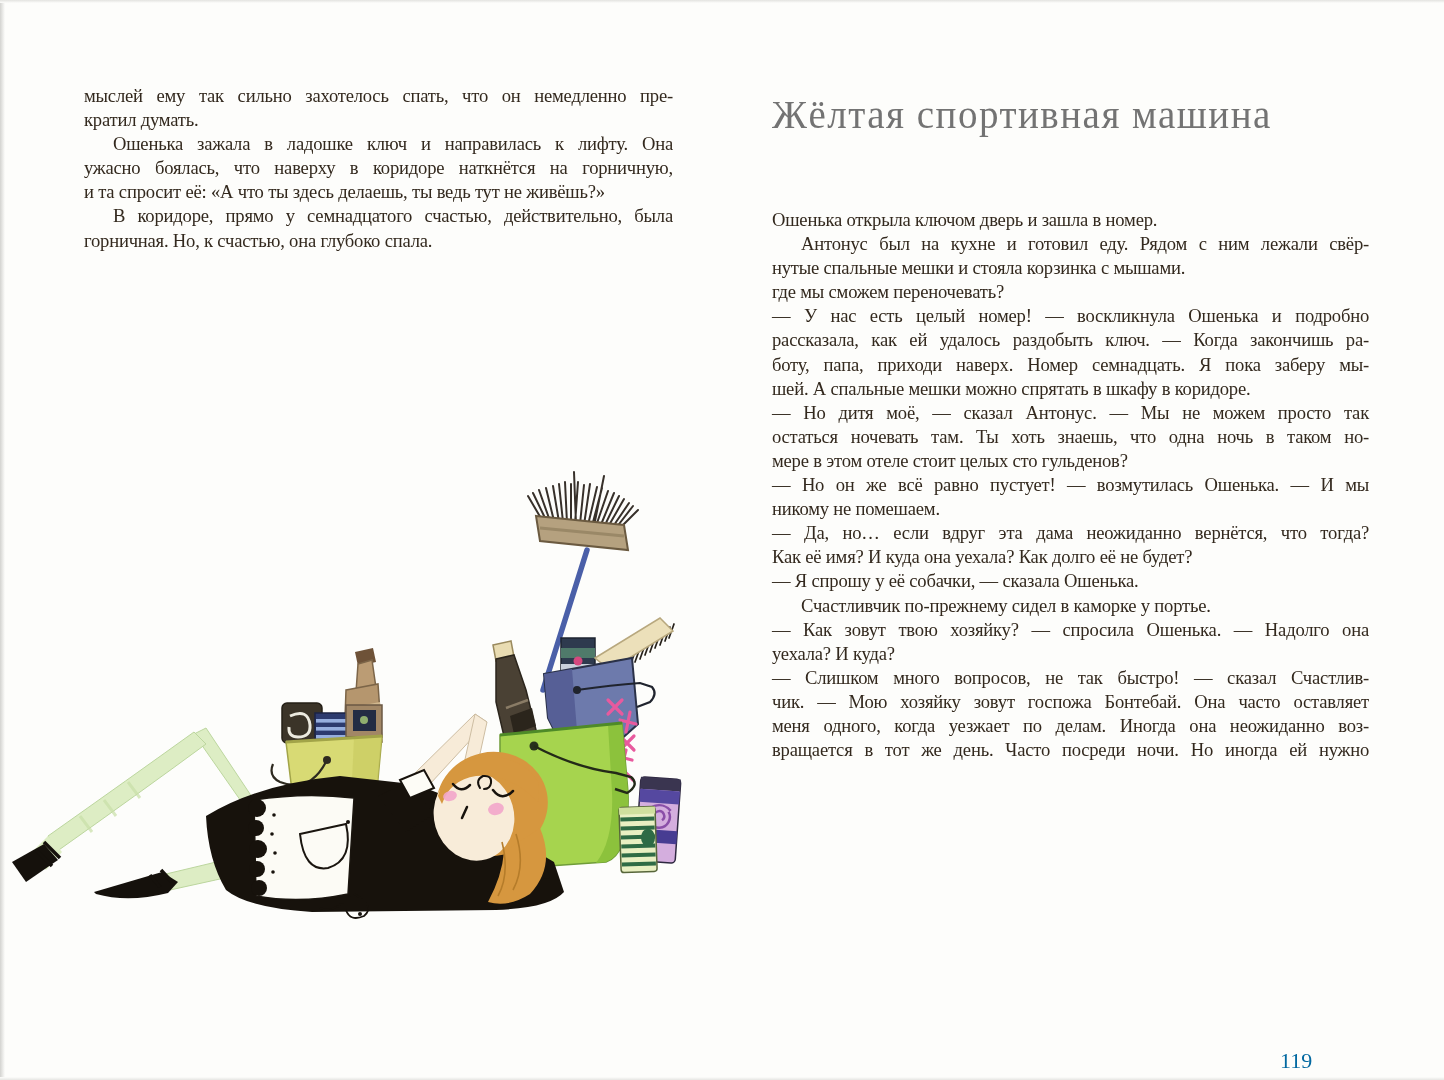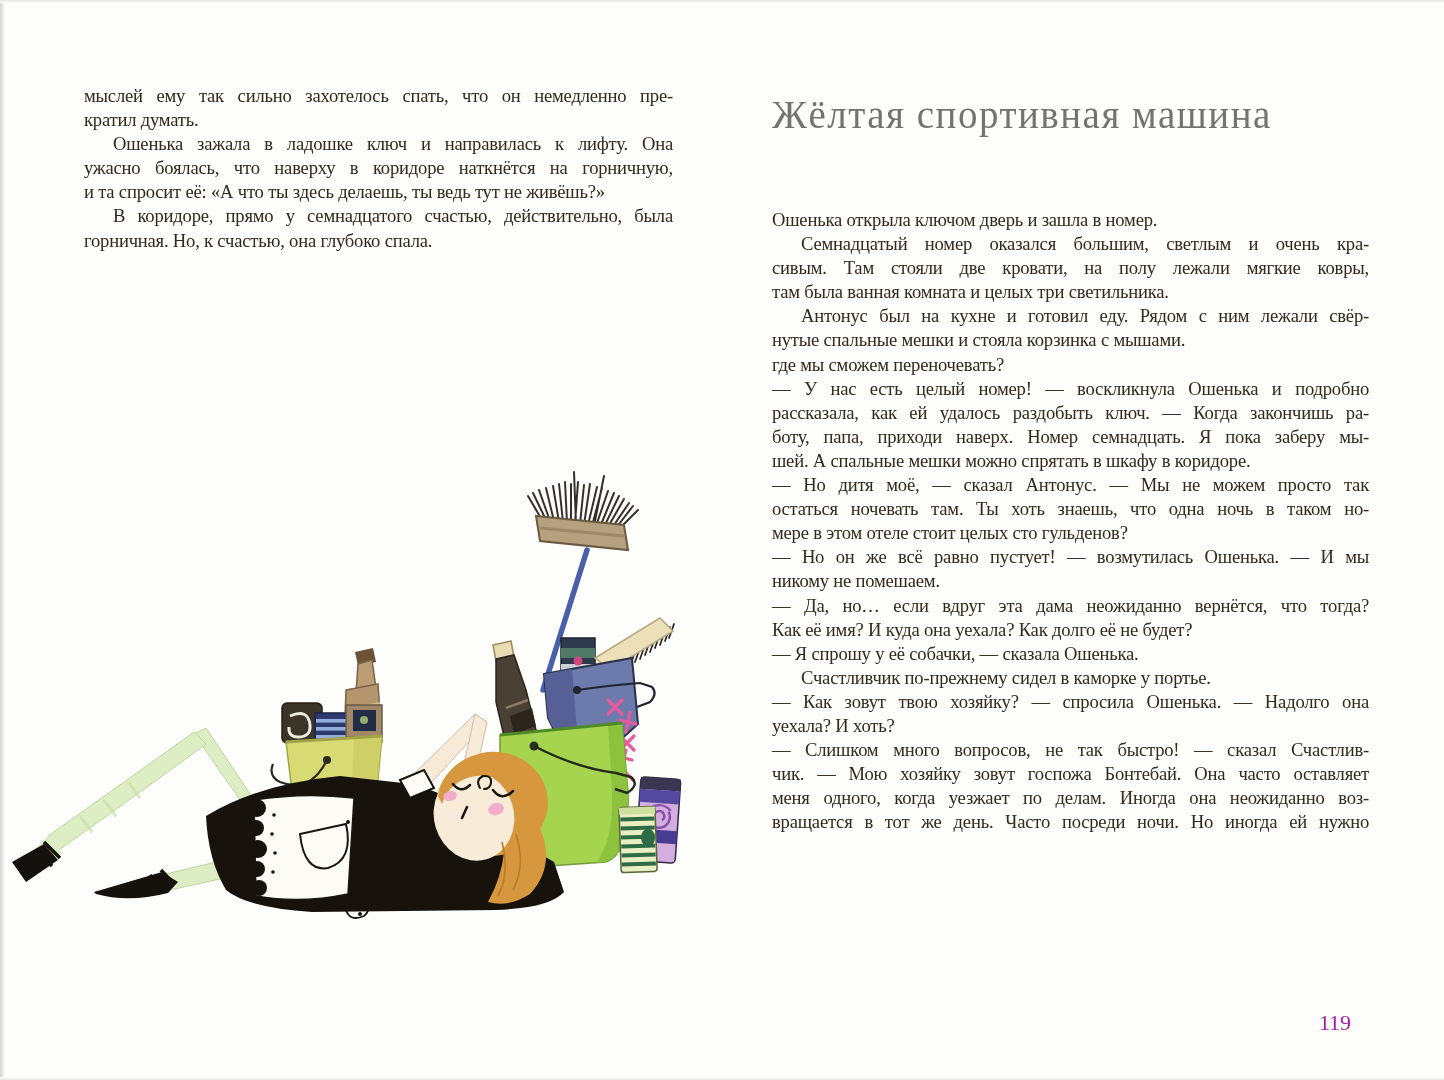--- a/index.html
+++ b/index.html
@@ -14,22 +14,22 @@
   .text-block{position:absolute;font-size:18.6px;line-height:24.1px;letter-spacing:-0.2px;}
   .left-text{left:84px;top:84px;width:589px;}
   .right-text{left:772px;top:208px;width:597px;}
   .para{margin:0;}
   .para.indent .tline:first-child{text-indent:29px;font-family:Liberation Serif, serif;}
   .tline{white-space:nowrap;text-align:justify;text-align-last:justify;height:24.1px;}
   .tline.end{text-align-last:left;}
 
   .chapter-title{position:absolute;left:772px;top:92px;width:640px;margin:0;
                  font-size:39px;font-weight:400;letter-spacing:1.5px;color:#737373;}
-  .folio{position:absolute;left:1280px;top:1010px;width:110px;text-align:center;
-         font-size:22px;color:#a21caf;}
+  .folio{position:absolute;left:1280px;top:1048px;width:110px;text-align:left;
+         font-size:22px;color:#0369a1;}
   .illustration{position:absolute;left:10px;top:462px;width:700px;height:520px;}
 </style>
 </head>
 <body>
 
 <div class="spread">
 
   <div class="text-block left-text">
       <div class="para">
         <div class="tline">мыслей ему так сильно захотелось спать, что он немедленно пре-</div>
@@ -219,25 +219,20 @@
     </g>
   </svg>
 
   <h1 class="chapter-title">Жёлтая спортивная машина</h1>
 
   <div class="text-block right-text">
       <div class="para">
         <div class="tline end">Ошенька открыла ключом дверь и зашла в номер.</div>
       </div>
       <div class="para indent">
-        <div class="tline">Семнадцатый номер оказался большим, светлым и очень кра-</div>
-        <div class="tline">сивым. Там стояли две кровати, на полу лежали мягкие ковры,</div>
-        <div class="tline end">там была ванная комната и целых три светильника.</div>
-      </div>
-      <div class="para indent">
         <div class="tline">Антонус был на кухне и готовил еду. Рядом с ним лежали свёр-</div>
         <div class="tline end">нутые спальные мешки и стояла корзинка с мышами.</div>
       </div>
       <div class="para">
         <div class="tline end">где мы сможем переночевать?</div>
       </div>
       <div class="para">
         <div class="tline">— У нас есть целый номер! — воскликнула Ошенька и подробно</div>
         <div class="tline">рассказала, как ей удалось раздобыть ключ. — Когда закончишь ра-</div>
         <div class="tline">боту, папа, приходи наверх. Номер семнадцать. Я пока заберу мы-</div>
@@ -257,21 +252,21 @@
         <div class="tline end">Как её имя? И куда она уехала? Как долго её не будет?</div>
       </div>
       <div class="para">
         <div class="tline end">— Я спрошу у её собачки, — сказала Ошенька.</div>
       </div>
       <div class="para indent">
         <div class="tline end">Счастливчик по-прежнему сидел в каморке у портье.</div>
       </div>
       <div class="para">
         <div class="tline">— Как зовут твою хозяйку? — спросила Ошенька. — Надолго она</div>
-        <div class="tline end">уехала? И хоть?</div>
+        <div class="tline end">уехала? И куда?</div>
       </div>
       <div class="para">
         <div class="tline">— Слишком много вопросов, не так быстро! — сказал Счастлив-</div>
         <div class="tline">чик. — Мою хозяйку зовут госпожа Бонтебай. Она часто оставляет</div>
         <div class="tline">меня одного, когда уезжает по делам. Иногда она неожиданно воз-</div>
         <div class="tline">вращается в тот же день. Часто посреди ночи. Но иногда ей нужно</div>
       </div>
     </div>
 
   <div class="folio">119</div>

